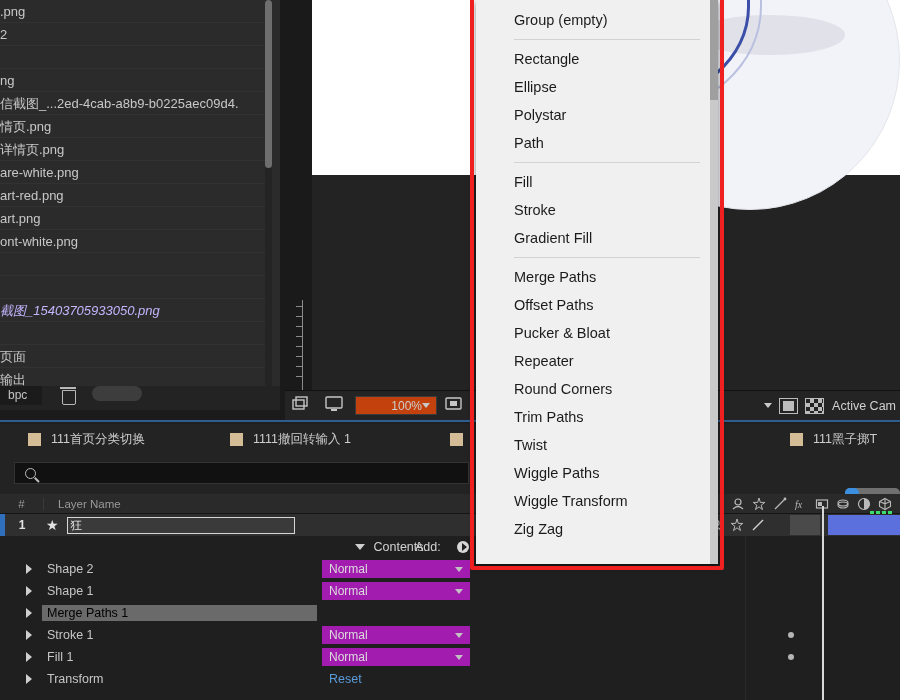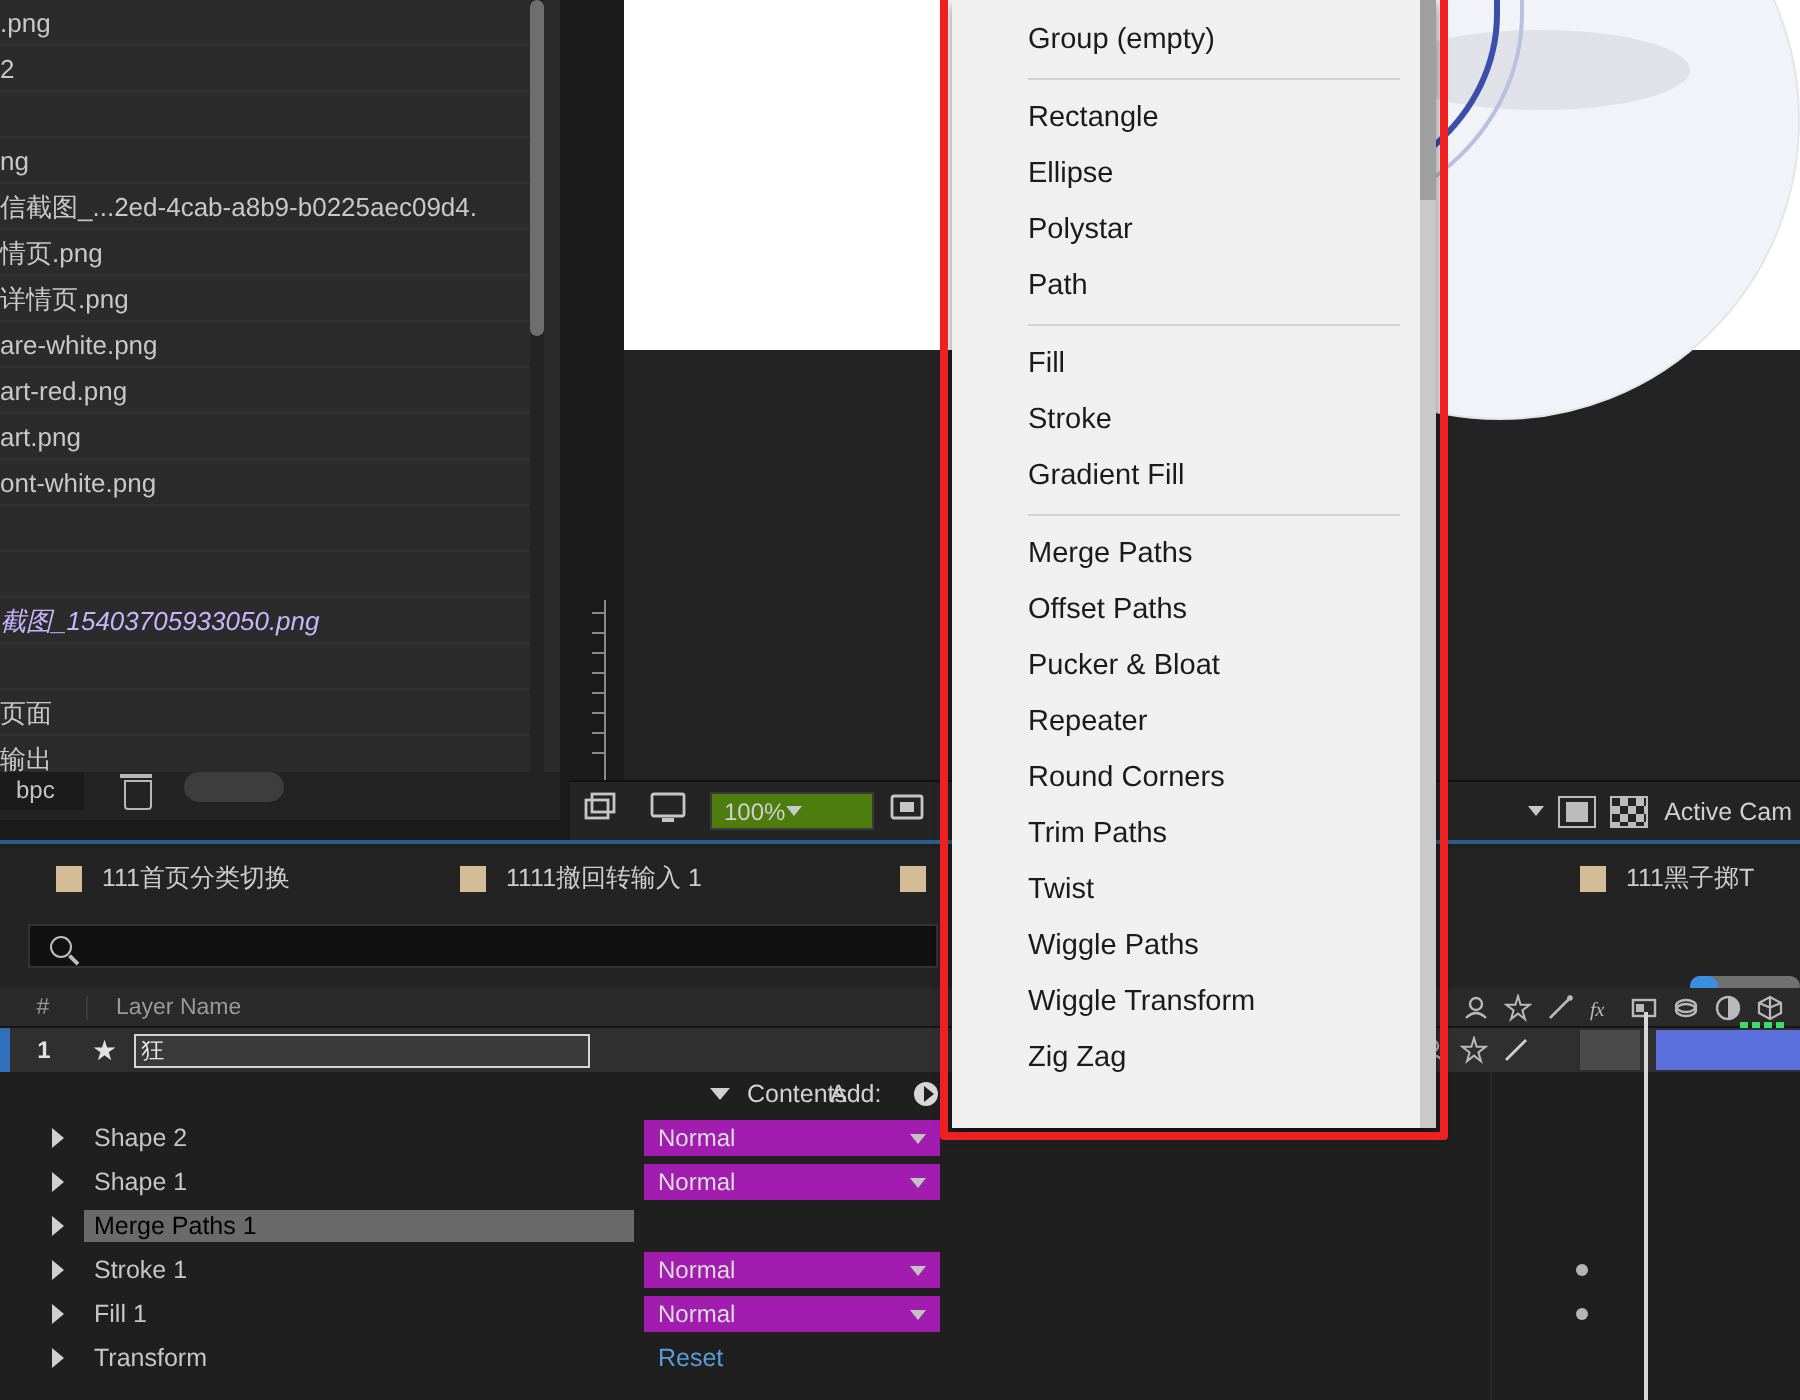--- a/index.html
+++ b/index.html
@@ -113,23 +113,23 @@
 
   .viewer-toolbar {
     position: absolute; left: 285px; top: 390px; width: 615px; height: 30px;
     background: #242424; display: flex; align-items: center;
     border-top: 1px solid #111;
   }
   .vt-ico {
     width: 26px; height: 22px; margin-left: 6px; position: relative; flex: none;
   }
   .vt-zoom {
-    margin-left: 6px; width: 82px; height: 19px; background: #4d7c0f;
+    margin-left: 6px; width: 82px; height: 19px; background: #c2410c;
     color: #cfcfcf; font-size: 12px; display: flex; align-items: center;
-    justify-content: flex-start; padding: 0 6px; border: 1px solid #3a3a3a;
+    justify-content: flex-end; padding: 0 6px; border: 1px solid #3a3a3a;
   }
   .chev { width: 0; height: 0; border-left: 4px solid transparent; border-right: 4px solid transparent; border-top: 5px solid #c9c9c9; }
   .vt-right { margin-left: auto; display: flex; align-items: center; padding-right: 4px; }
   .vt-cam {
     color: #d0d0d0; font-size: 12.5px; margin-left: 8px; white-space: nowrap;
   }
   .sq-ico {
     width: 19px; height: 16px; border: 1.5px solid #bcbcbc; margin-left: 7px; position: relative;
   }
   .sq-ico::after { content:""; position:absolute; left:3px; top:2px; right:3px; bottom:2px; background:#bcbcbc; }

